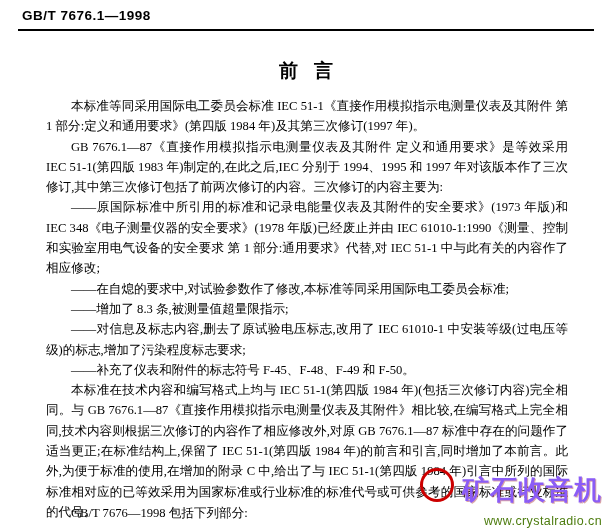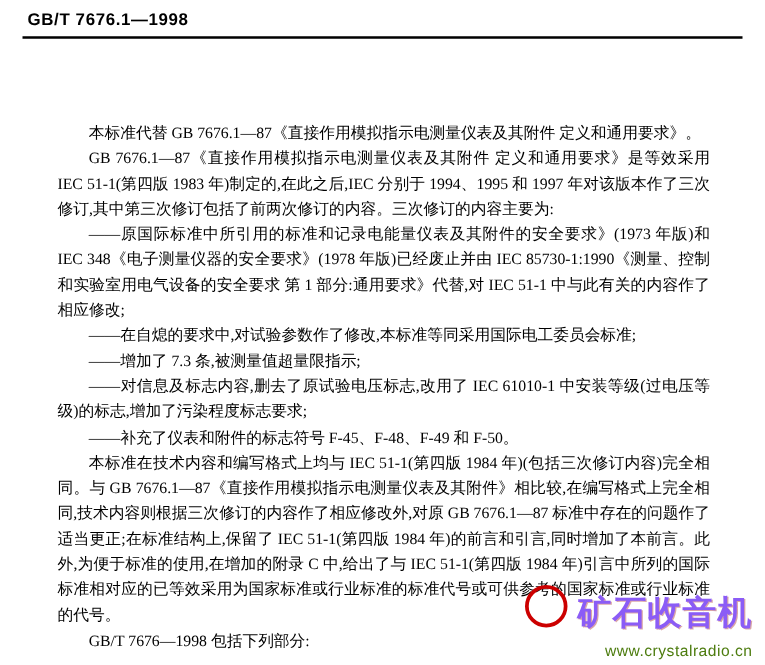--- a/index.html
+++ b/index.html
@@ -121,27 +121,28 @@
   }
 </style>
 </head>
 <body>
 
 <div class="page">
 
   <div class="std-number">GB/T 7676.1—1998</div>
   <div class="hrule"></div>
 
+  <div class="doc-title">前言</div>
 
   <div class="body-text">
-    <p class="indent2">本标准代替 GB 7676.1—87《直接作用模拟指示电测量仪表及其附件  定义和通用要求》。</p>
+    <p class="indent2">本标准等同采用国际电工委员会标准 IEC 51-1《直接作用模拟指示电测量仪表及其附件  第 1 部分:定义和通用要求》(第四版 1984 年)及其第三次修订(1997 年)。</p>
     <p class="indent2">GB 7676.1—87《直接作用模拟指示电测量仪表及其附件  定义和通用要求》是等效采用 IEC 51-1(第四版 1983 年)制定的,在此之后,IEC 分别于 1994、1995 和 1997 年对该版本作了三次修订,其中第三次修订包括了前两次修订的内容。三次修订的内容主要为:</p>
-    <p class="dash-item">——原国际标准中所引用的标准和记录电能量仪表及其附件的安全要求》(1973 年版)和 IEC 348《电子测量仪器的安全要求》(1978 年版)已经废止并由 IEC 85730-1:1990《测量、控制和实验室用电气设备的安全要求  第 1 部分:通用要求》代替,对 IEC 51-1 中与此有关的内容作了相应修改;</p>
+    <p class="dash-item">——原国际标准中所引用的标准和记录电能量仪表及其附件的安全要求》(1973 年版)和 IEC 348《电子测量仪器的安全要求》(1978 年版)已经废止并由 IEC 61010-1:1990《测量、控制和实验室用电气设备的安全要求  第 1 部分:通用要求》代替,对 IEC 51-1 中与此有关的内容作了相应修改;</p>
     <p class="dash-item">——在自熄的要求中,对试验参数作了修改,本标准等同采用国际电工委员会标准;</p>
-    <p class="dash-item">——增加了 7.3 条,被测量值超量限指示;</p>
+    <p class="dash-item">——增加了 8.3 条,被测量值超量限指示;</p>
     <p class="dash-item">——对信息及标志内容,删去了原试验电压标志,改用了 IEC 61010-1 中安装等级(过电压等级)的标志,增加了污染程度标志要求;</p>
     <p class="dash-item">——补充了仪表和附件的标志符号 F-45、F-48、F-49 和 F-50。</p>
     <p class="indent2">本标准在技术内容和编写格式上均与 IEC 51-1(第四版 1984 年)(包括三次修订内容)完全相同。与 GB 7676.1—87《直接作用模拟指示电测量仪表及其附件》相比较,在编写格式上完全相同,技术内容则根据三次修订的内容作了相应修改外,对原 GB 7676.1—87 标准中存在的问题作了适当更正;在标准结构上,保留了 IEC 51-1(第四版 1984 年)的前言和引言,同时增加了本前言。此外,为便于标准的使用,在增加的附录 C 中,给出了与 IEC 51-1(第四版 1984 年)引言中所列的国际标准相对应的已等效采用为国家标准或行业标准的标准代号或可供参考的国家标准或行业标准的代号。</p>
   </div>
 
   <div class="last-line">GB/T 7676—1998 包括下列部分:</div>
 
   <div class="watermark">
     <div class="wm-circle"></div>
   </div>

